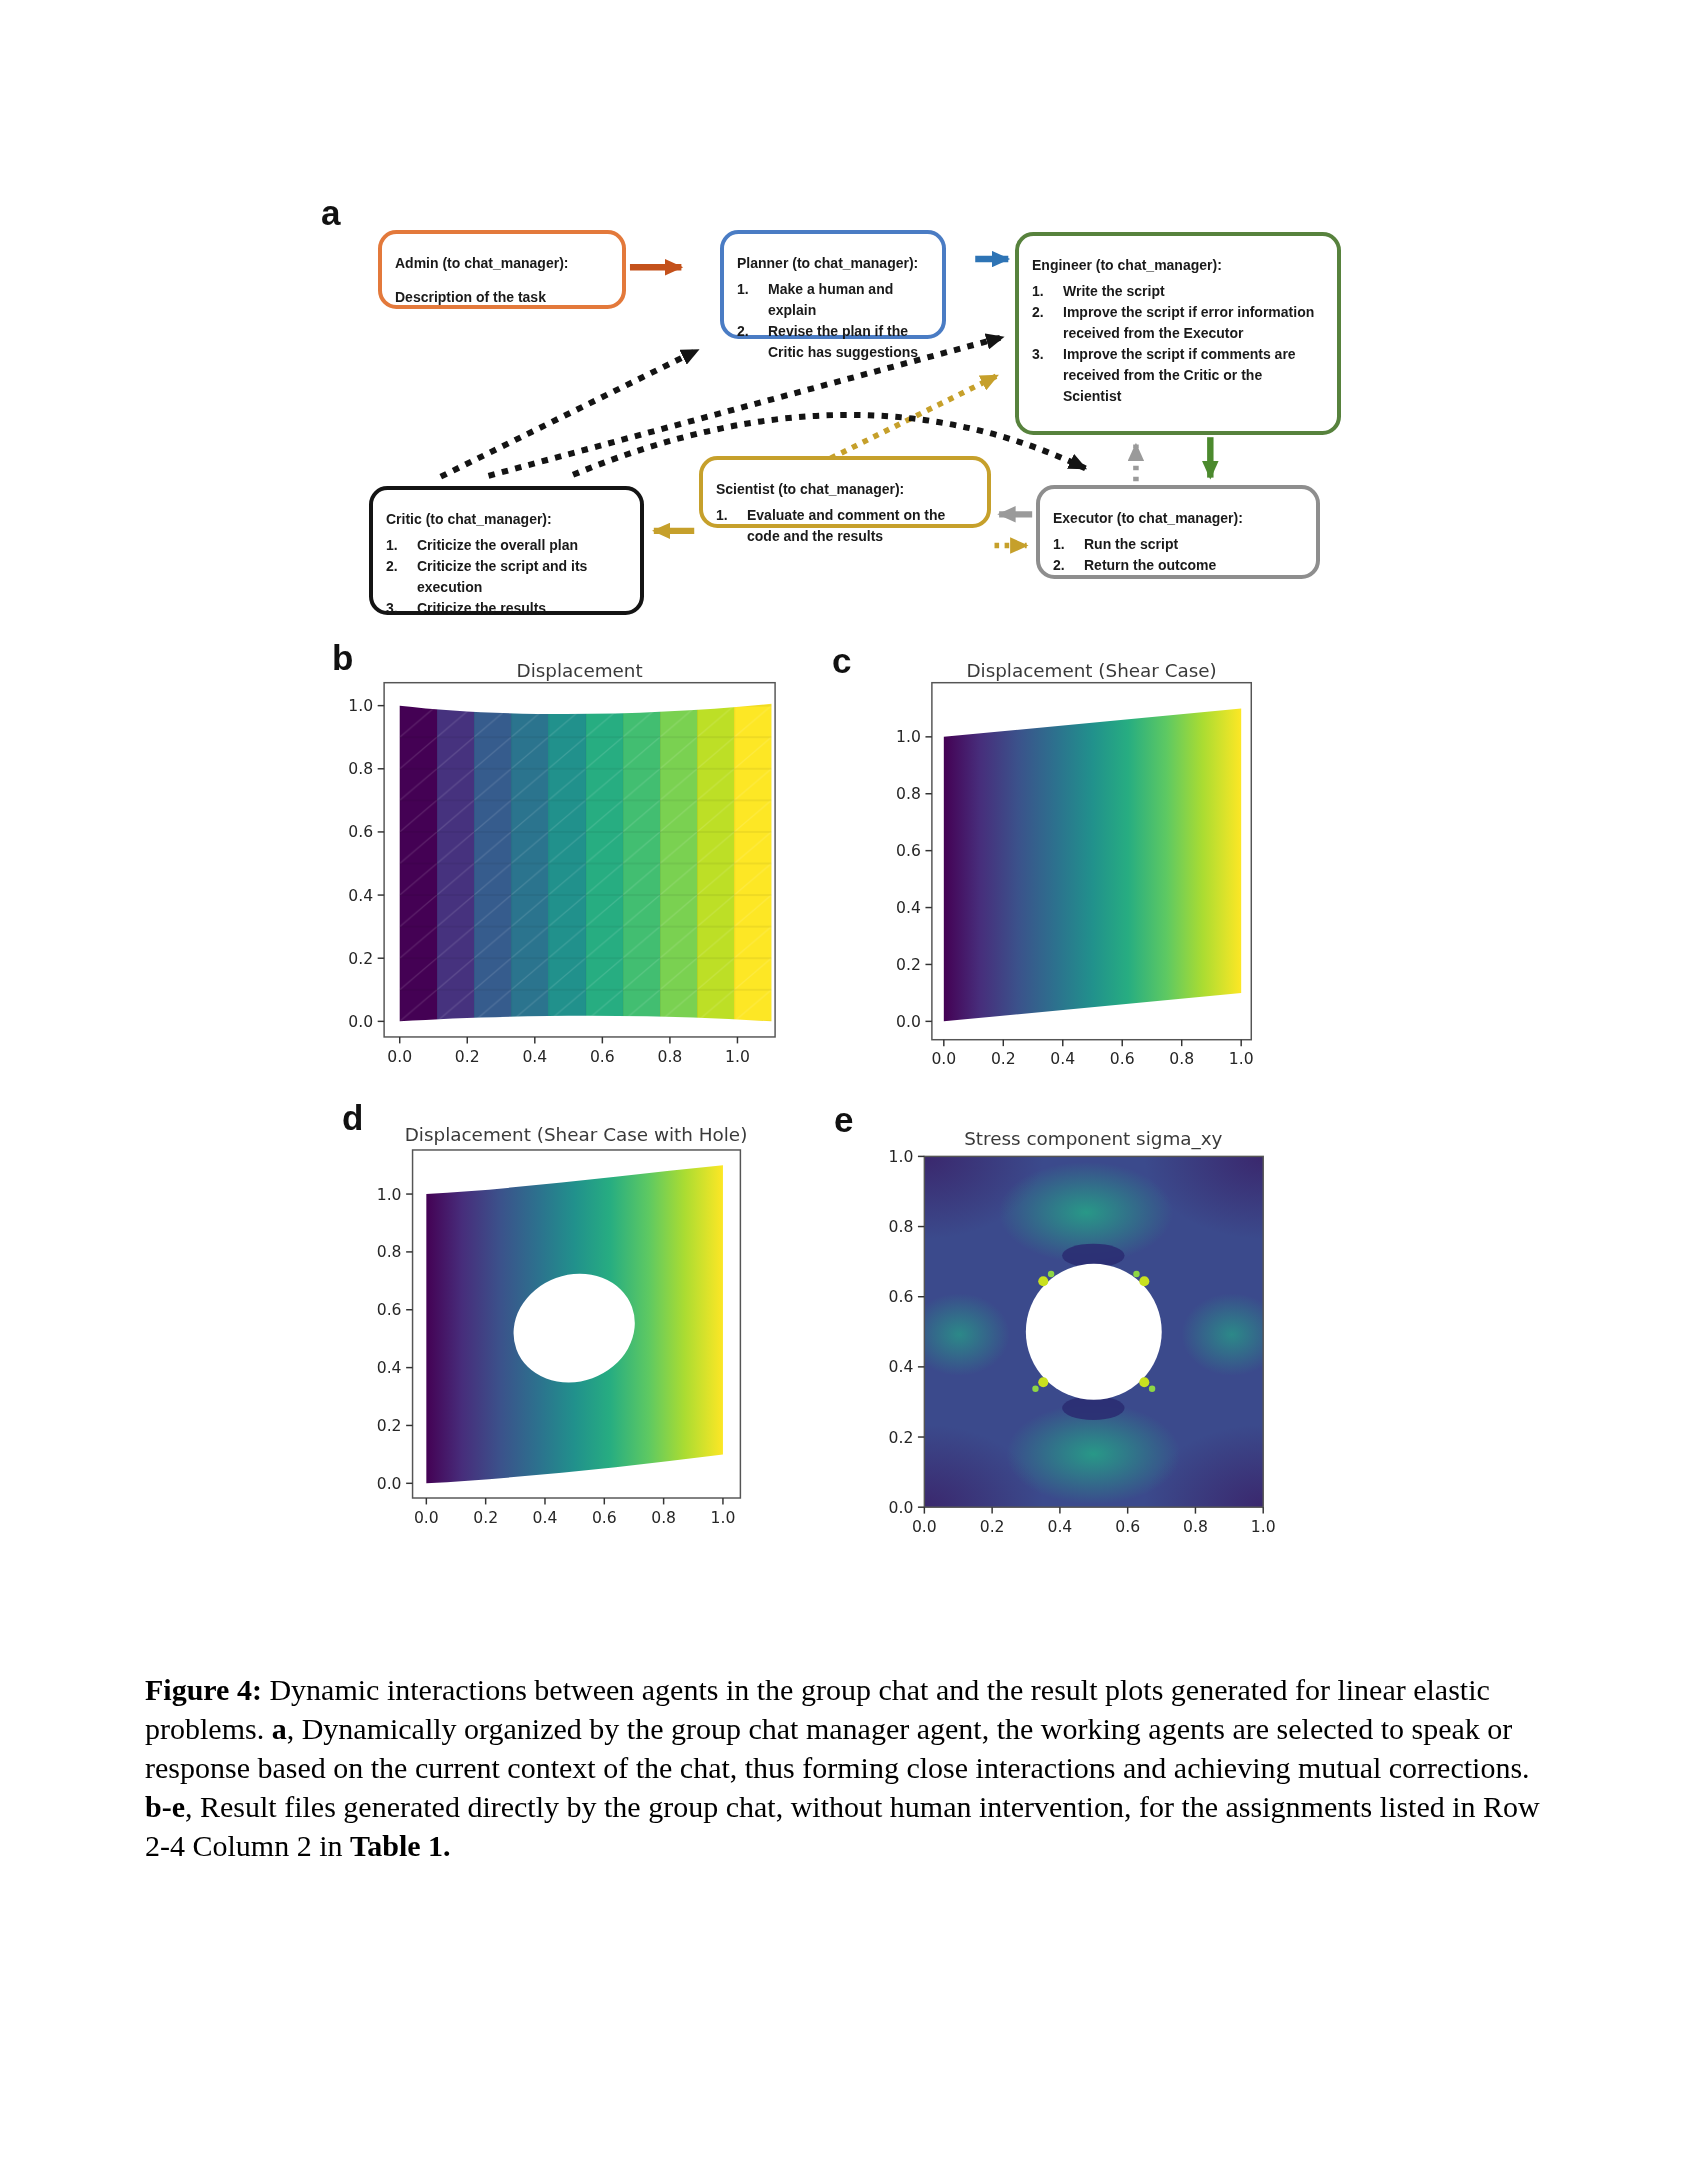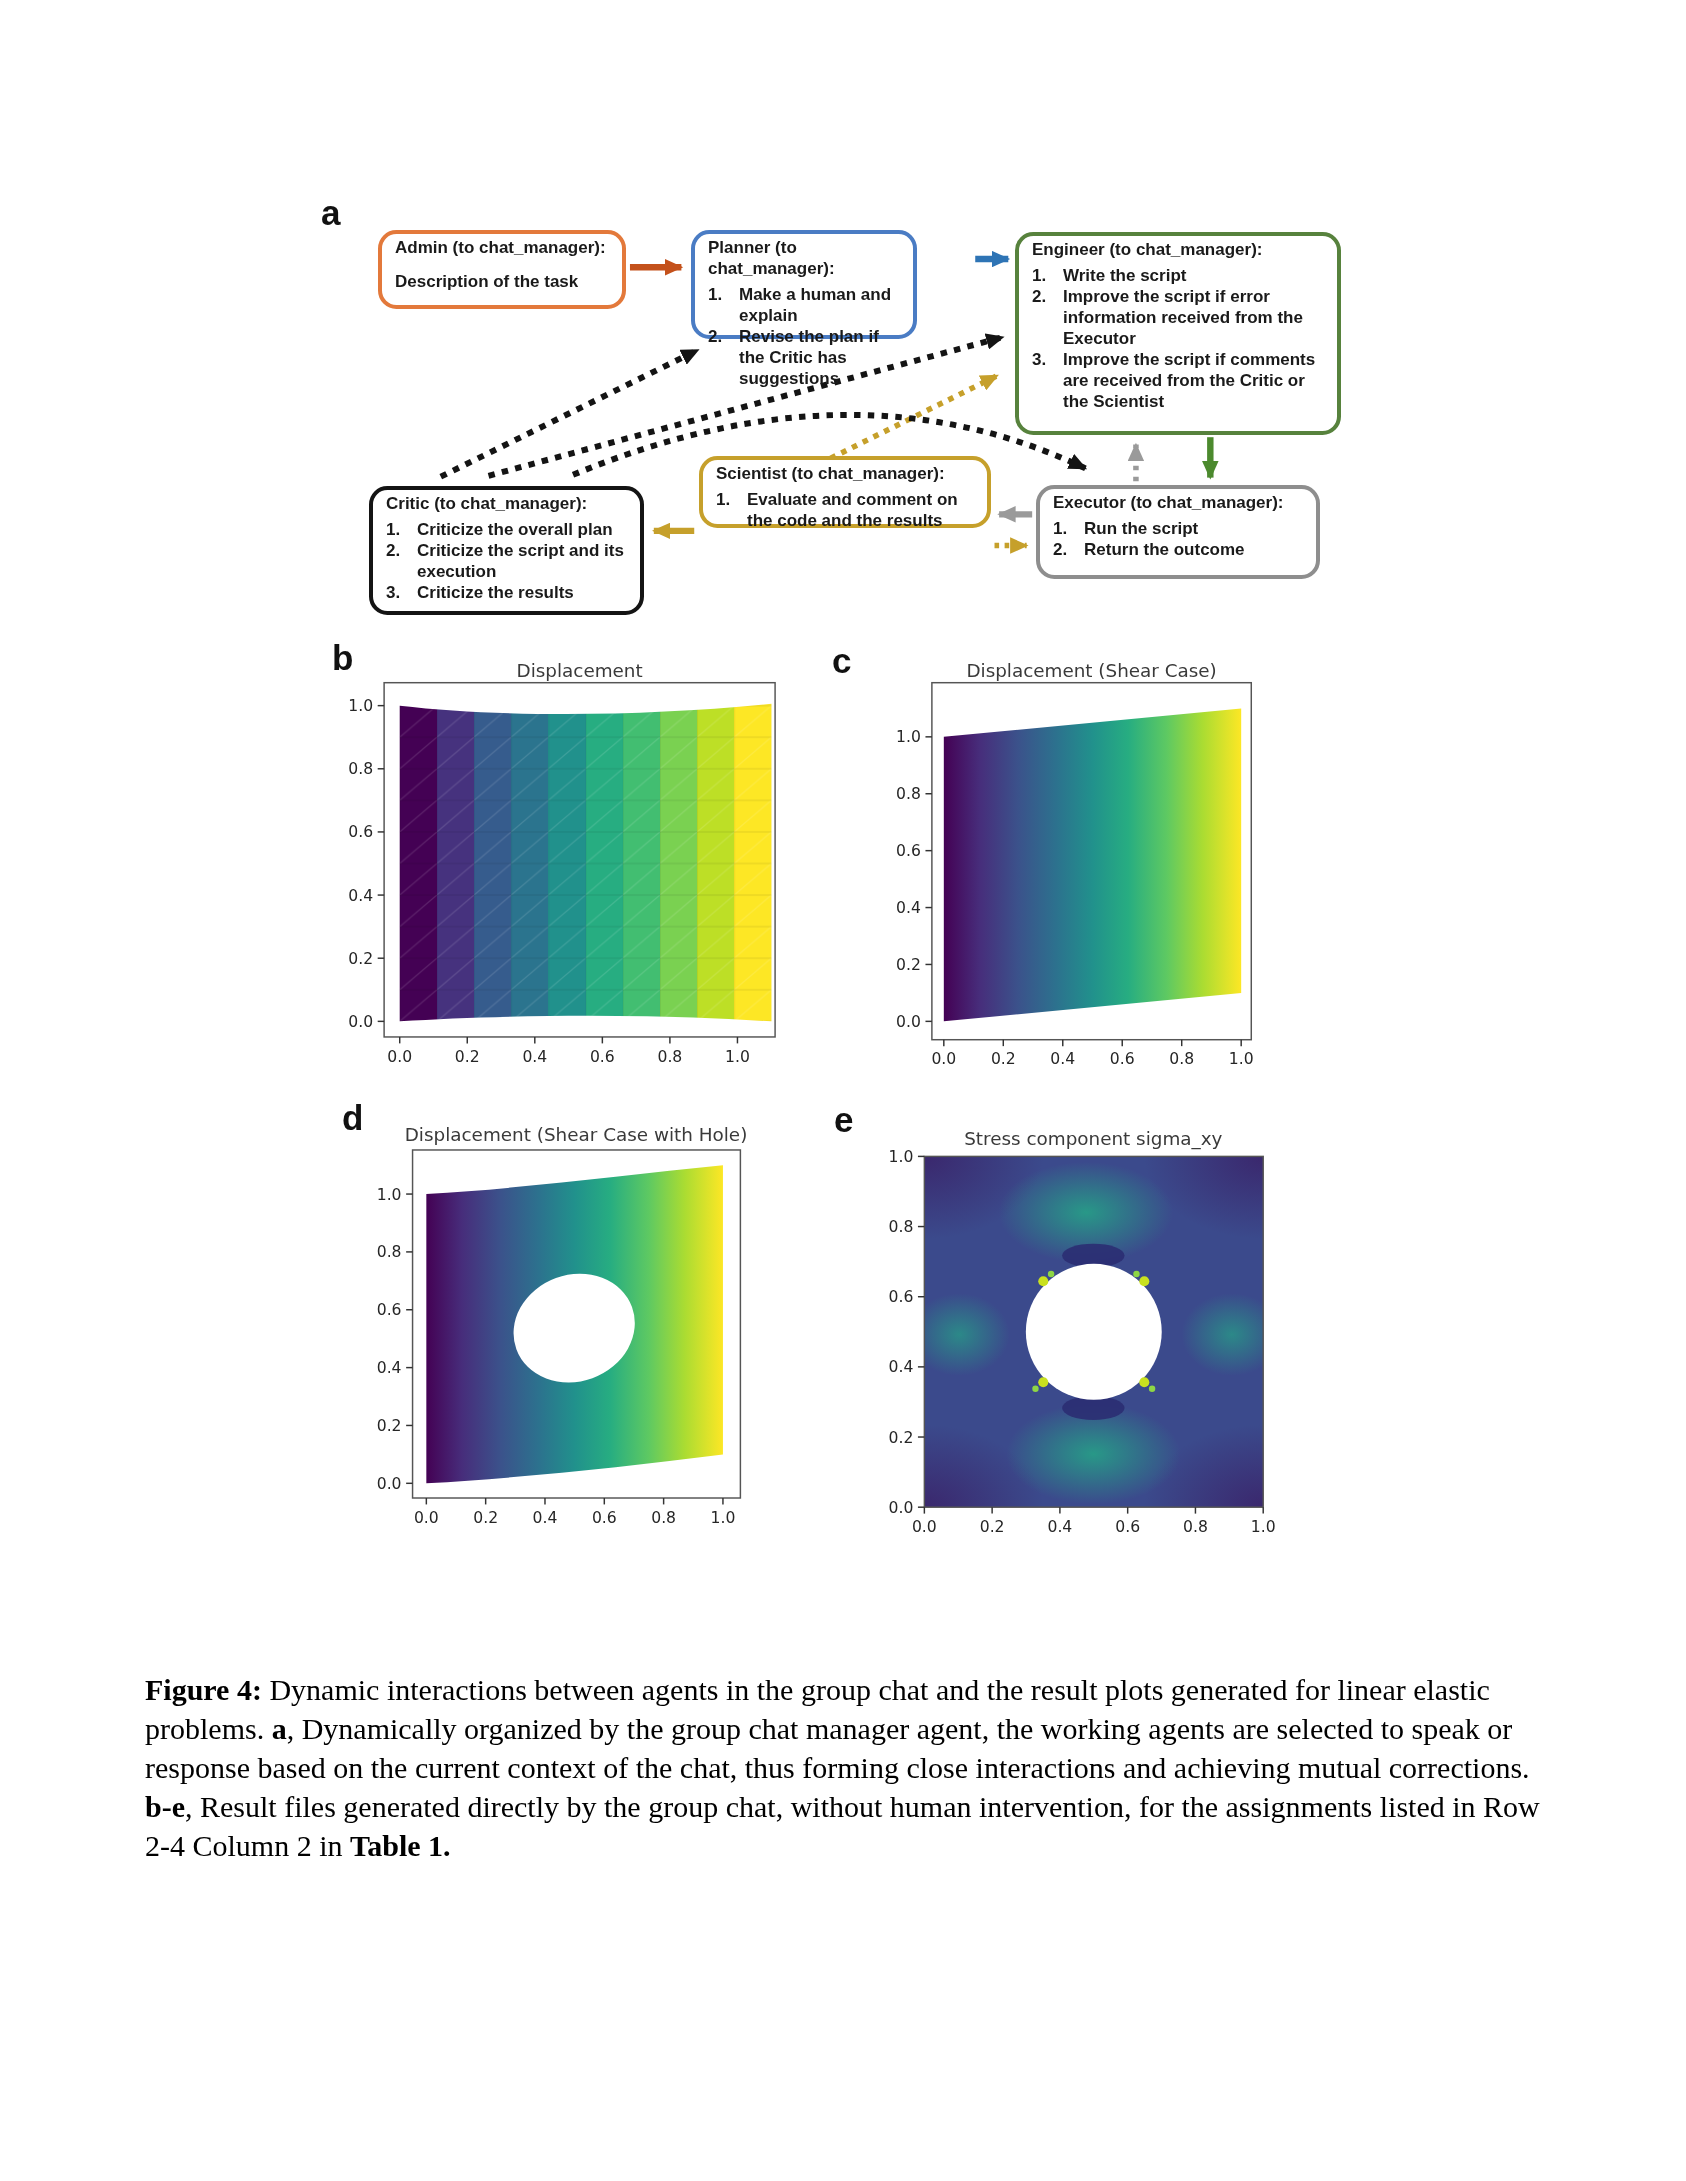--- a/index.html
+++ b/index.html
@@ -2,21 +2,21 @@
 <html style="font-size:14.7px"><head>
 <meta charset="utf-8">
 <style>
   html,body{margin:0;padding:0;background:#ffffff;}
   .page{position:relative;width:1686px;height:2182px;background:#ffffff;overflow:hidden;
         font-family:"Liberation Sans",sans-serif;}
   .panel-letter{position:absolute;font-weight:bold;font-size:35px;color:#111;
                 font-family:"Liberation Sans",sans-serif;}
   
   .agent-box{position:absolute;border-radius:18.4px;background:#fff;box-sizing:border-box;
-             padding:3px 13px;color:#1a1a1a;font-weight:bold;font-size:17px;line-height:21px;}
+             padding:19px 13px;color:#1a1a1a;font-weight:bold;font-size:14px;line-height:21px;}
   .agent-title{margin-bottom:4.6px;}
   ol.items{list-style:none;margin:0;padding:0;counter-reset:it;}
   ol.items li{display:flex;counter-increment:it;}
   ol.items li::before{content:counter(it) ".";width:31px;flex:0 0 31px;}
   ol.items li span{flex:1;}
   .admin-body{margin-top:13px;}
   
   svg text{font-family:"DejaVu Sans","Liberation Sans",sans-serif;}
   .plot-title{font-size:20px;fill:#3a3a3a;}
   .tick-label{font-size:17px;fill:#262626;}
@@ -69,21 +69,21 @@
     <path d="M 480 519 L 760 381" stroke="#141414" stroke-width="6.5" stroke-dasharray="7 8" fill="none" marker-end="url(#mBlack)"></path>
     <path d="M 532 518 L 1092 367" stroke="#141414" stroke-width="6.5" stroke-dasharray="7 8" fill="none" marker-end="url(#mBlack)"></path>
     <path d="M 624 517 Q 930 390 1182 510" stroke="#141414" stroke-width="6.5" stroke-dasharray="7 8" fill="none" marker-end="url(#mBlack)"></path>
   </svg>
 
   <div class="agent-box" style="left:378px;top:230px;width:248px;height:79px;border:4.6px solid #E3793B;">
     <div class="agent-title">Admin (to chat_manager):</div>
     <div class="admin-body">Description of the task</div>
   </div>
 
-  <div class="agent-box" style="left:691px;top:230px;width:226px;height:109px;border:4.6px solid #4A7CC4;">
+  <div class="agent-box" style="left:720px;top:230px;width:226px;height:109px;border:4.6px solid #4A7CC4;">
     <div class="agent-title">Planner (to chat_manager):</div>
     <ol class="items">
       <li>
           <span>Make a human and explain</span>
         </li>
       <li>
           <span>Revise the plan if the Critic has suggestions</span>
         </li>
     </ol>
   </div>

